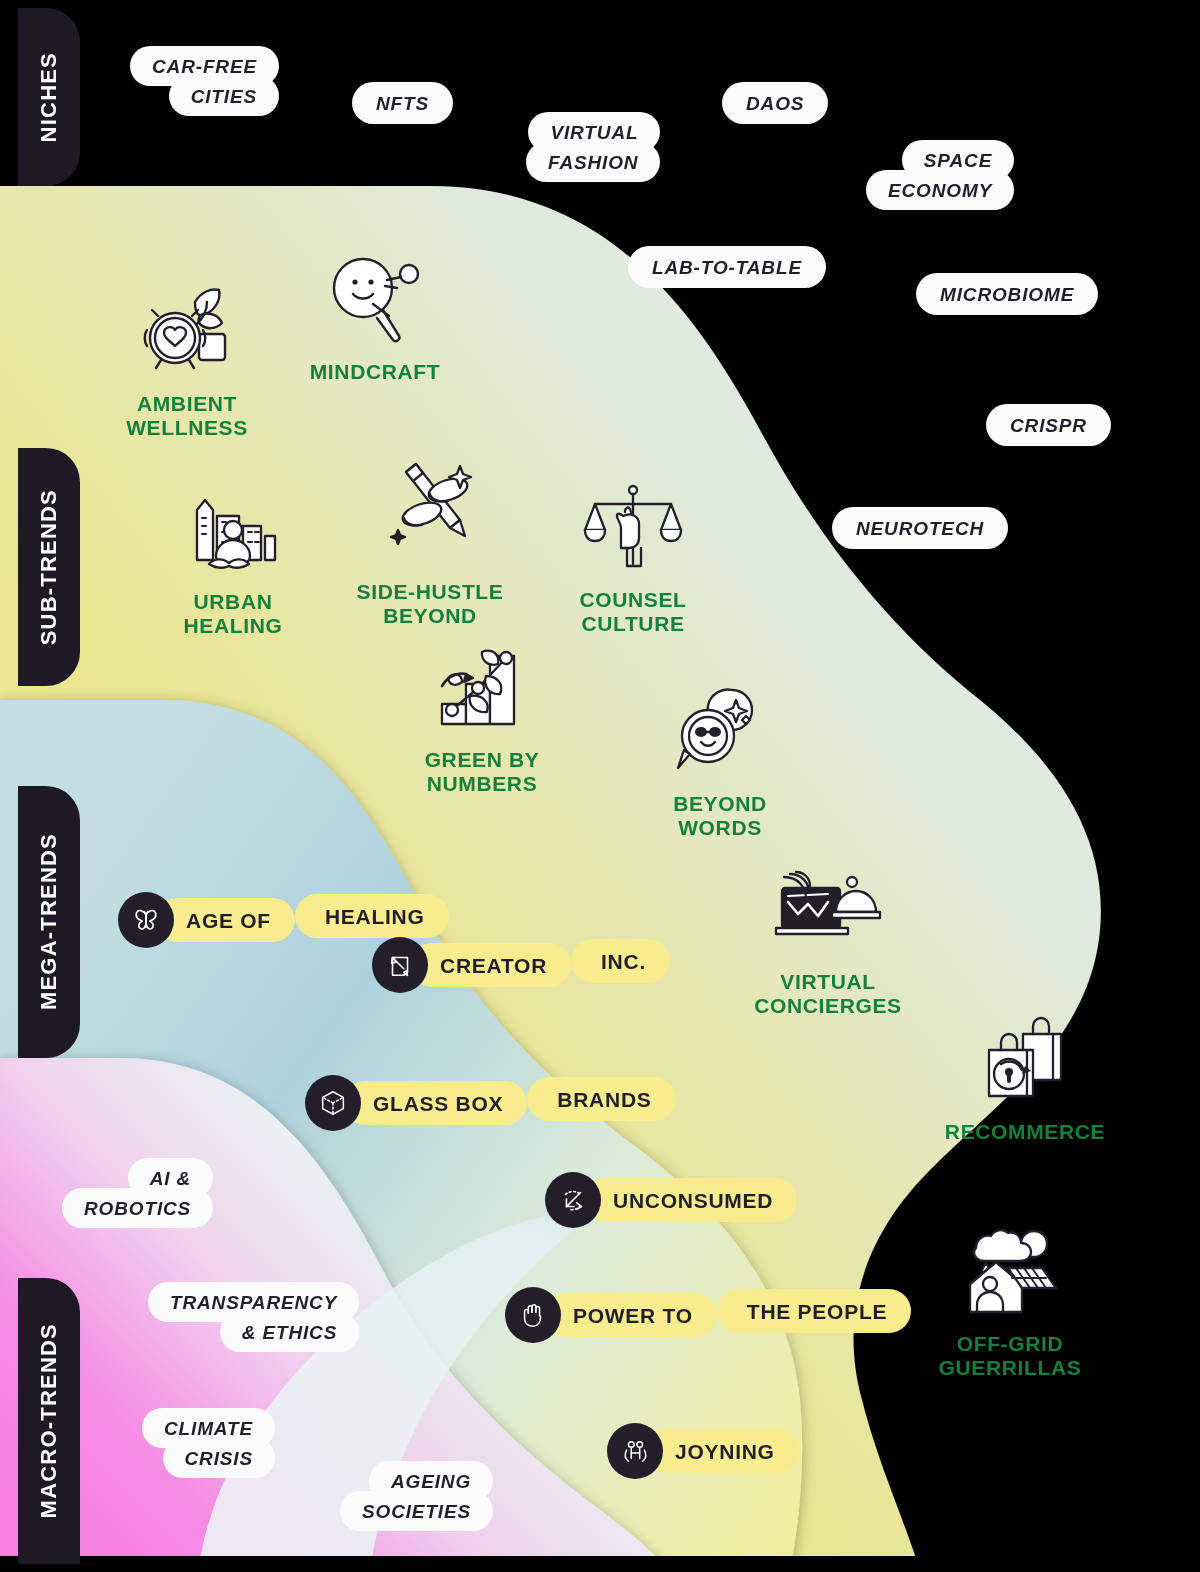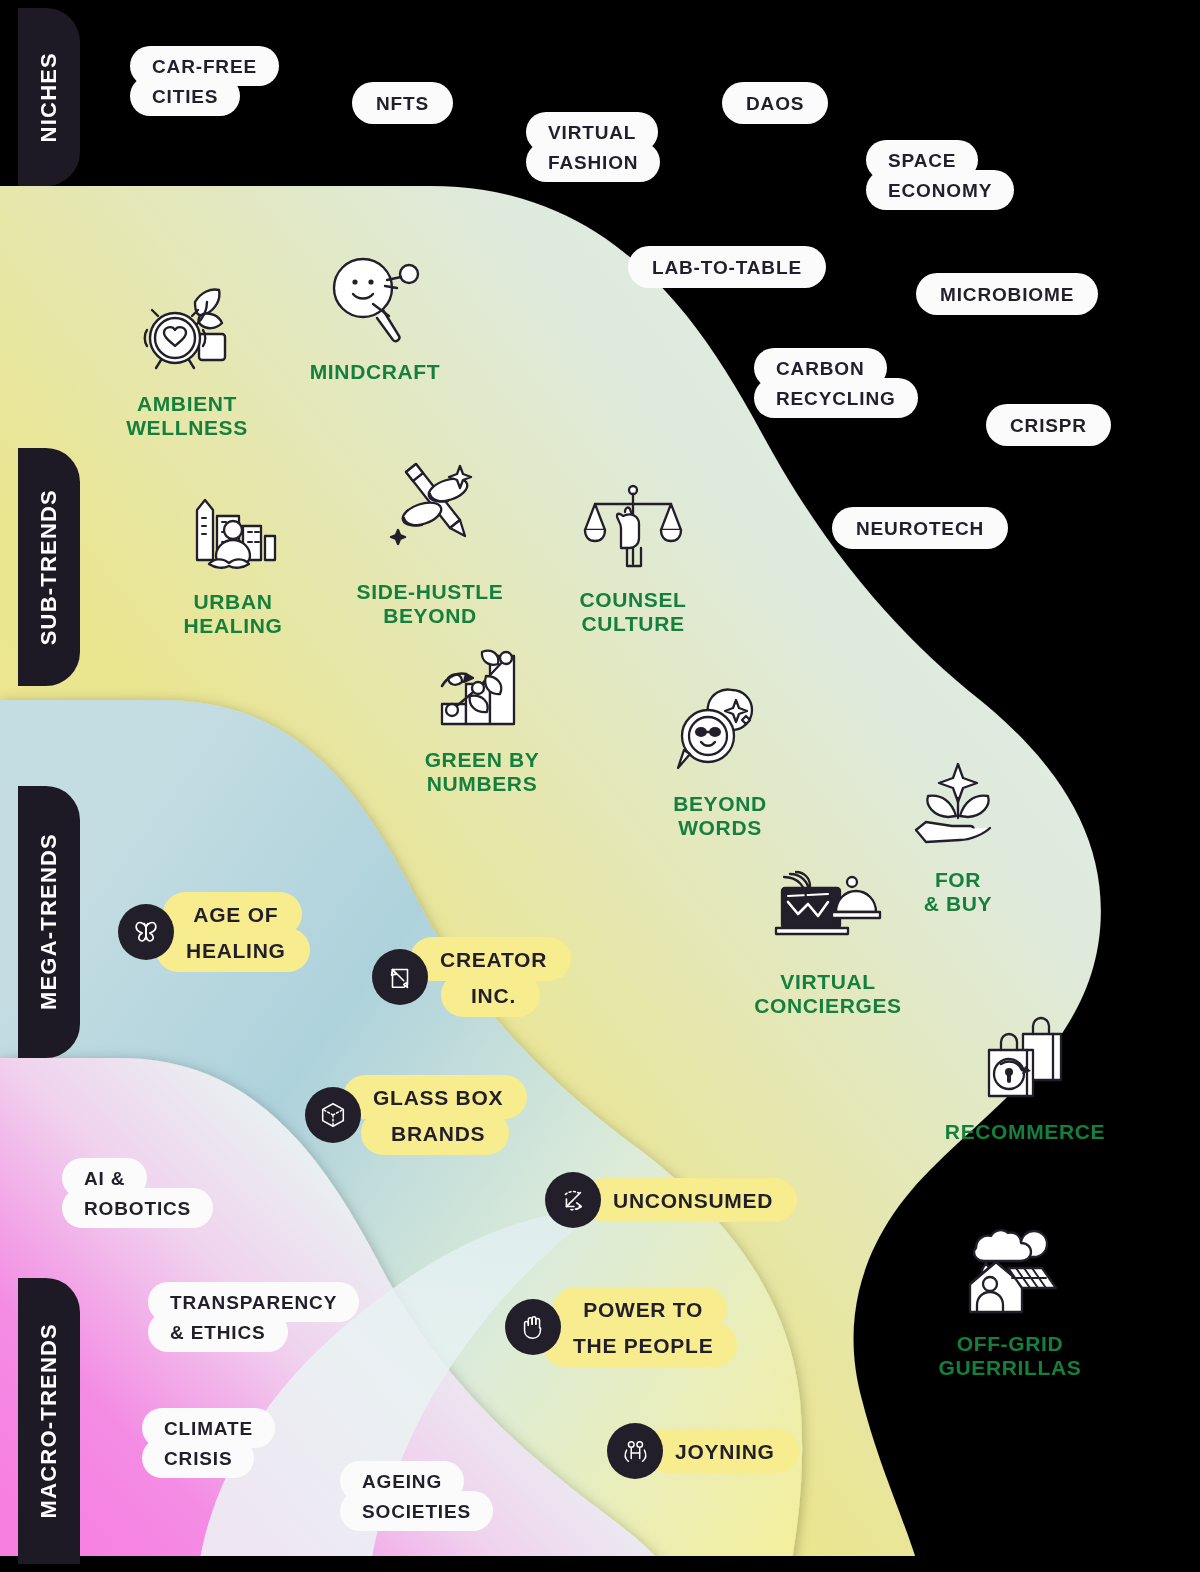--- a/index.html
+++ b/index.html
@@ -34,21 +34,21 @@
     letter-spacing:0.055em;
     writing-mode:vertical-rl;
     transform:rotate(180deg);
     white-space:nowrap;
   }
 
   
   .cloud {
     position:absolute;
     z-index:30;
-    display:flex; flex-direction:column; align-items:flex-start;
+    display:flex; flex-direction:column; align-items:flex-end;font-style:italic;
   }
   .cloud .ln {
     background:#fbfbfb;
     color:#221f2b;
     font-weight:bold;
     font-size:19px;
     letter-spacing:0.045em;
     line-height:1;
     padding:11px 22px 10px;
     border-radius:26px;
@@ -69,21 +69,21 @@
     border-radius:50%;
     background:#221f2b;
     display:flex; align-items:center; justify-content:center;
     flex:0 0 auto;
     z-index:2;
     position:relative;
   }
   .mega .badge svg { width:30px; height:30px; display:block; }
   .mega .ylabel {
     margin-left:-18px;
-    display:flex; flex-direction:column; align-items:center;
+    display:flex; align-items:center;
     z-index:1;
   }
   .mega .yl {
     background:#f7ec8e;
     color:#221f2b;
     font-weight:bold;
     font-size:21px;
     letter-spacing:0.035em;
     line-height:1;
     padding:12px 24px 11px 30px;
@@ -216,24 +216,20 @@
   <div class="cloud l2" style="left:866px;top:140px;">
     <div class="ln">SPACE</div>
     <div class="ln">ECONOMY</div>
   </div>
   <div class="cloud l1" style="left:628px;top:246px;">
     <div class="ln">LAB-TO-TABLE</div>
   </div>
   <div class="cloud l1" style="left:916px;top:273px;">
     <div class="ln">MICROBIOME</div>
   </div>
-  <div class="cloud l2" style="left:754px;top:348px;">
-    <div class="ln">CARBON</div>
-    <div class="ln">RECYCLING</div>
-  </div>
   <div class="cloud l1" style="left:986px;top:404px;">
     <div class="ln">CRISPR</div>
   </div>
   <div class="cloud l1" style="left:832px;top:507px;">
     <div class="ln">NEUROTECH</div>
   </div>
 
   <div class="subt" style="left:122px;top:282px;width:130px;">
     <svg class="ic" viewBox="0 0 108 104" fill="none" stroke="#221f2b" stroke-width="2.4" stroke-linecap="round" stroke-linejoin="round">
       <path d="M62 20c6-10 16-14 24-12 2 9-3 19-13 24-7 3-11 1-11-12z" fill="#fff"></path>
@@ -341,31 +337,20 @@
       <path d="M24 72l-12 14 6-18z" fill="#fff"></path>
       <circle cx="42" cy="54" r="19"></circle>
       <ellipse cx="35" cy="50" rx="6" ry="5" fill="#221f2b" stroke="none"></ellipse>
       <ellipse cx="49" cy="50" rx="6" ry="5" fill="#221f2b" stroke="none"></ellipse>
       <path d="M41 50h2"></path>
       <path d="M35 60c4 5 10 5 14 0"></path>
     </svg>
     <div class="cap"><span>BEYOND</span><br><span>WORDS</span></div>
   </div>
 
-  <div class="subt" style="left:898px;top:758px;width:120px;">
-    <svg class="ic" viewBox="0 0 108 104" fill="none" stroke="#221f2b" stroke-width="2.3" stroke-linecap="round" stroke-linejoin="round">
-      <path d="M54 6l5 14 14 5-14 5-5 14-5-14-14-5 14-5z" fill="#fff"></path>
-      <path d="M52 58c-4-14-14-22-28-20-3 10 6 20 20 21z" fill="#fff"></path>
-      <path d="M56 58c4-14 14-22 28-20 3 10-6 20-20 21z" fill="#fff"></path>
-      <path d="M54 40v20"></path>
-      <path d="M12 72l10-8 26 4h18c5 0 5 7 0 7H50" fill="#fff"></path>
-      <path d="M12 72l10 12 34-2c10 0 24-6 30-12" fill="#fff"></path>
-    </svg>
-    <div class="cap"><span>FOR</span><br><span>&amp; BUY</span></div>
-  </div>
 
   <div class="subt" style="left:748px;top:860px;width:160px;">
     <svg class="ic" viewBox="0 0 108 104" fill="none" stroke="#221f2b" stroke-width="2.3" stroke-linecap="round" stroke-linejoin="round">
       <rect x="8" y="28" width="58" height="40" rx="3" fill="#221f2b" stroke="#221f2b"></rect>
       <path d="M14 42l10 12 10-10 10 12 10-14" stroke="#fff" stroke-width="2.6"></path>
       <path d="M14 36l40-2" stroke="#fff" stroke-width="2"></path>
       <path d="M2 68h72v6H2z" fill="#fff"></path>
       <circle cx="78" cy="22" r="5" fill="#fff"></circle>
       <path d="M62 52c0-12 9-21 20-21s20 9 20 21z" fill="#fff"></path>
       <path d="M58 52h48v6H58z" fill="#fff"></path>

